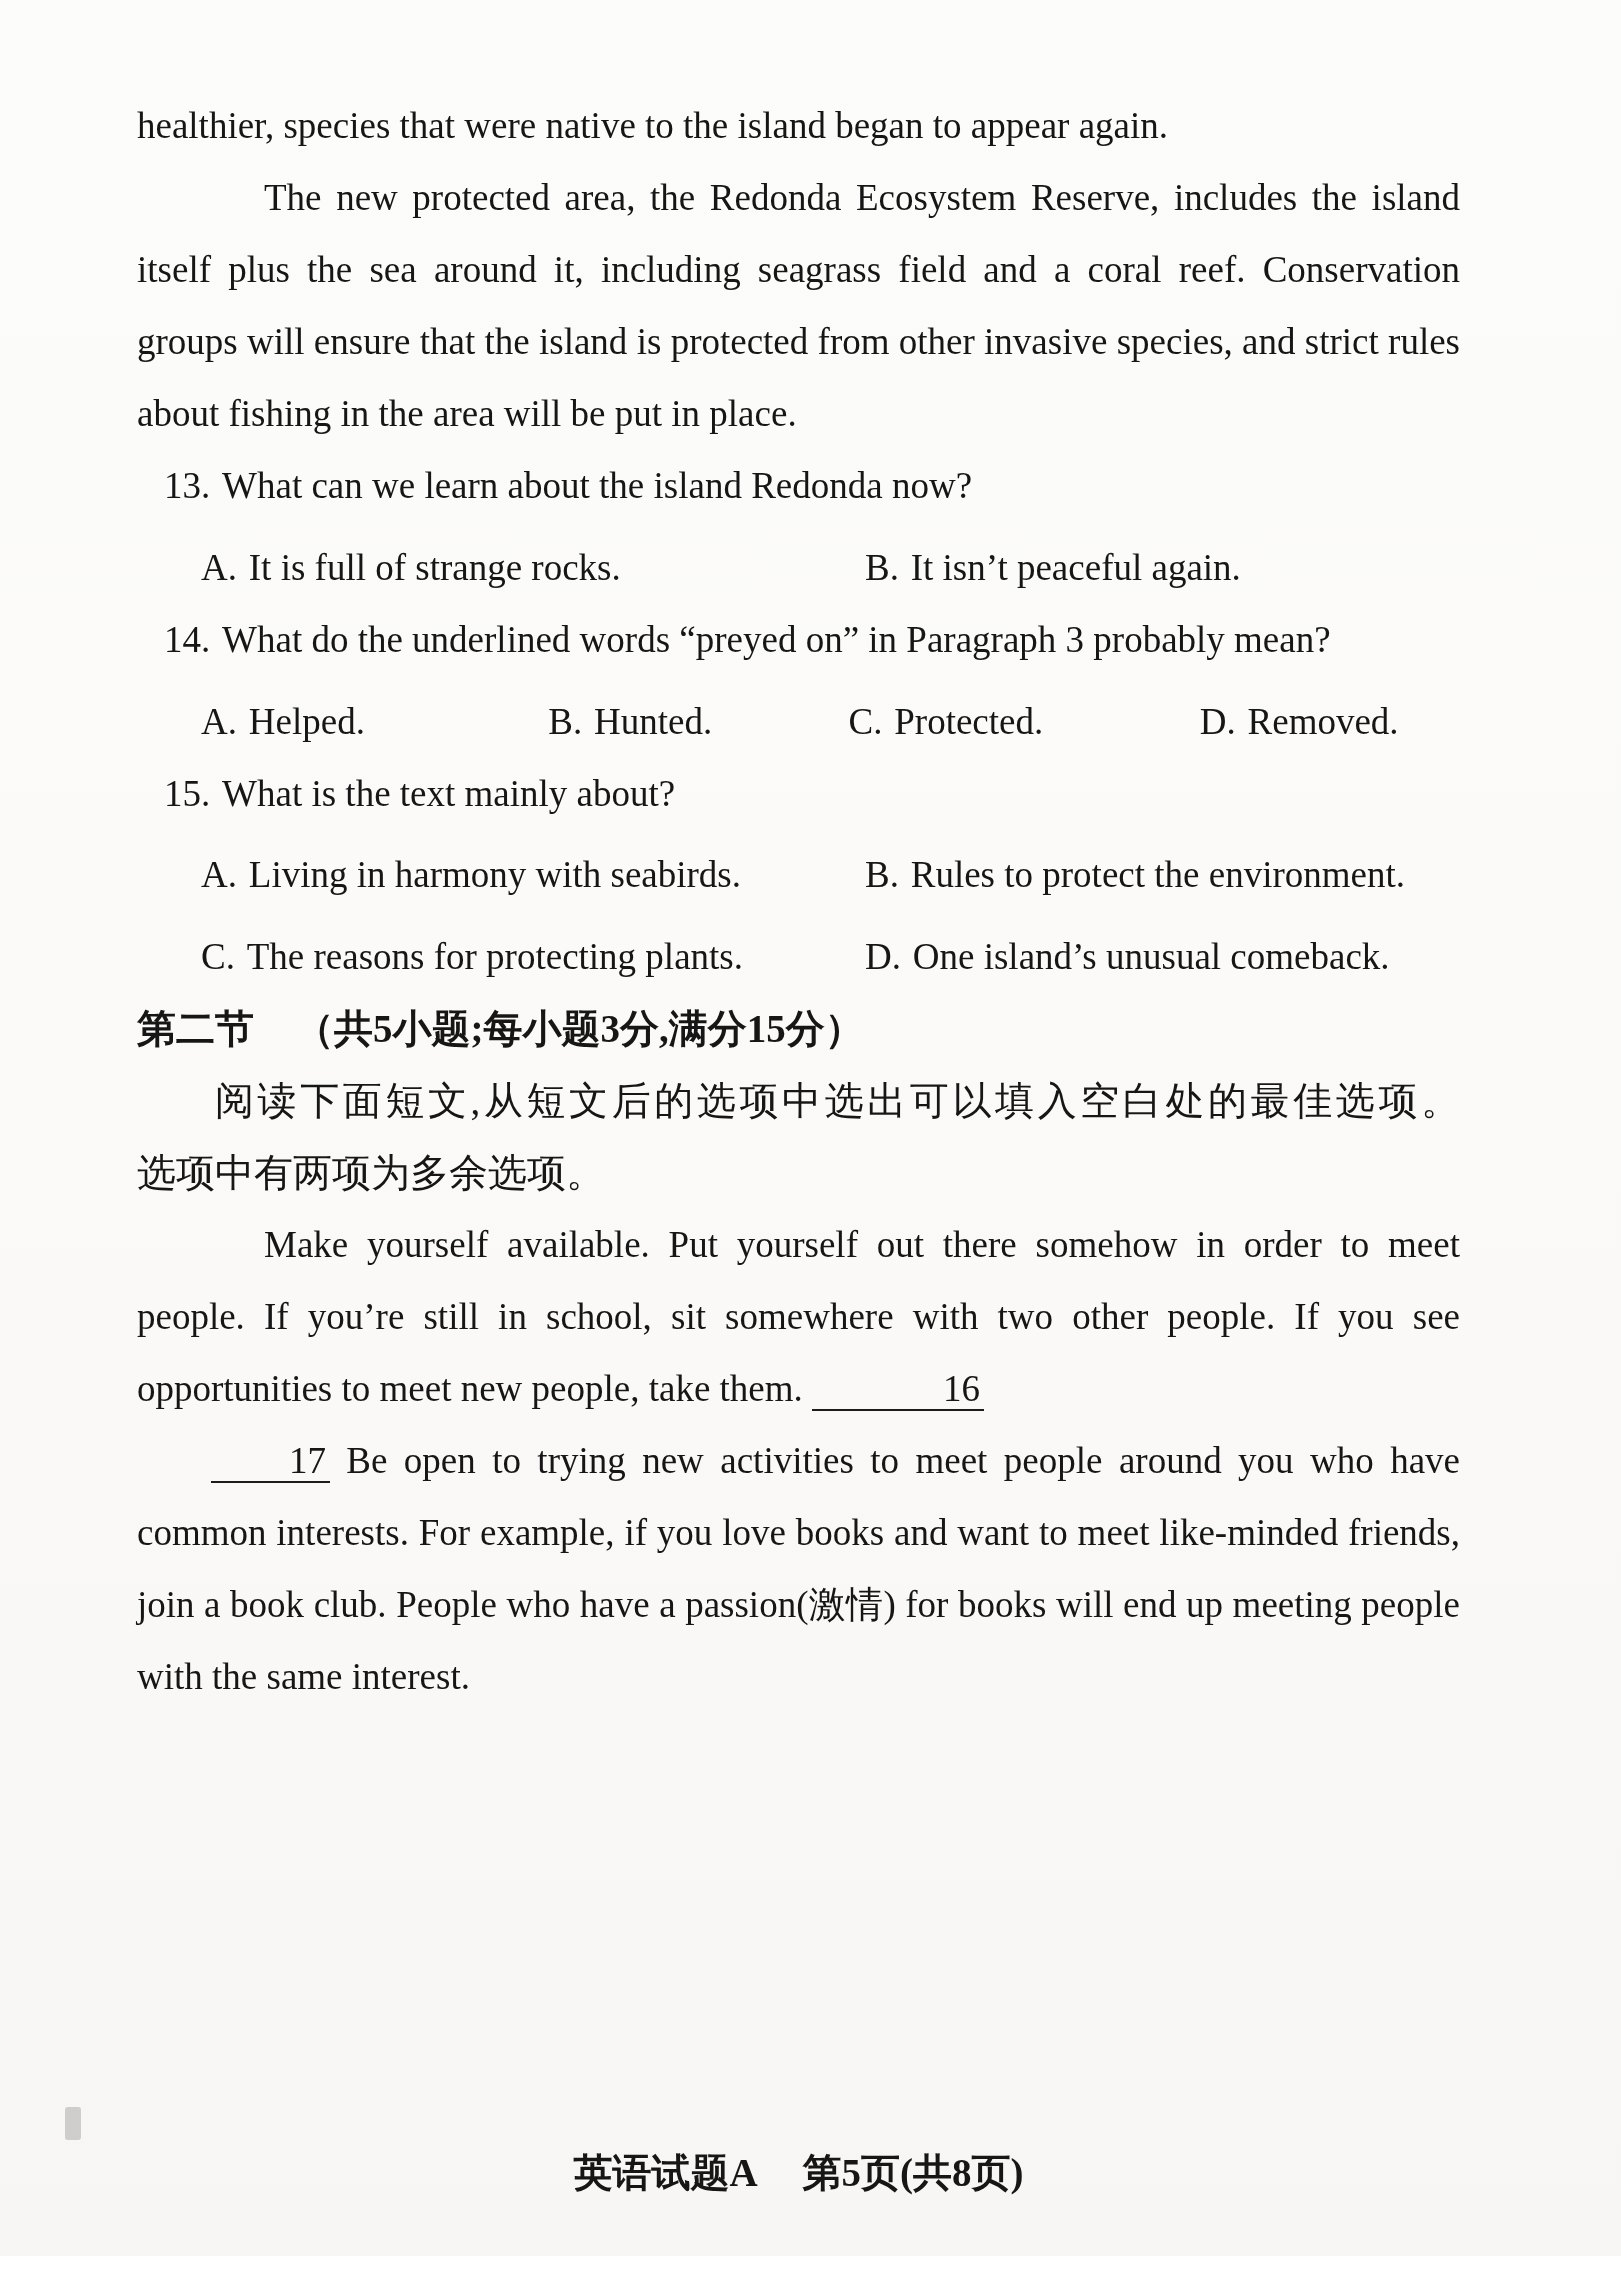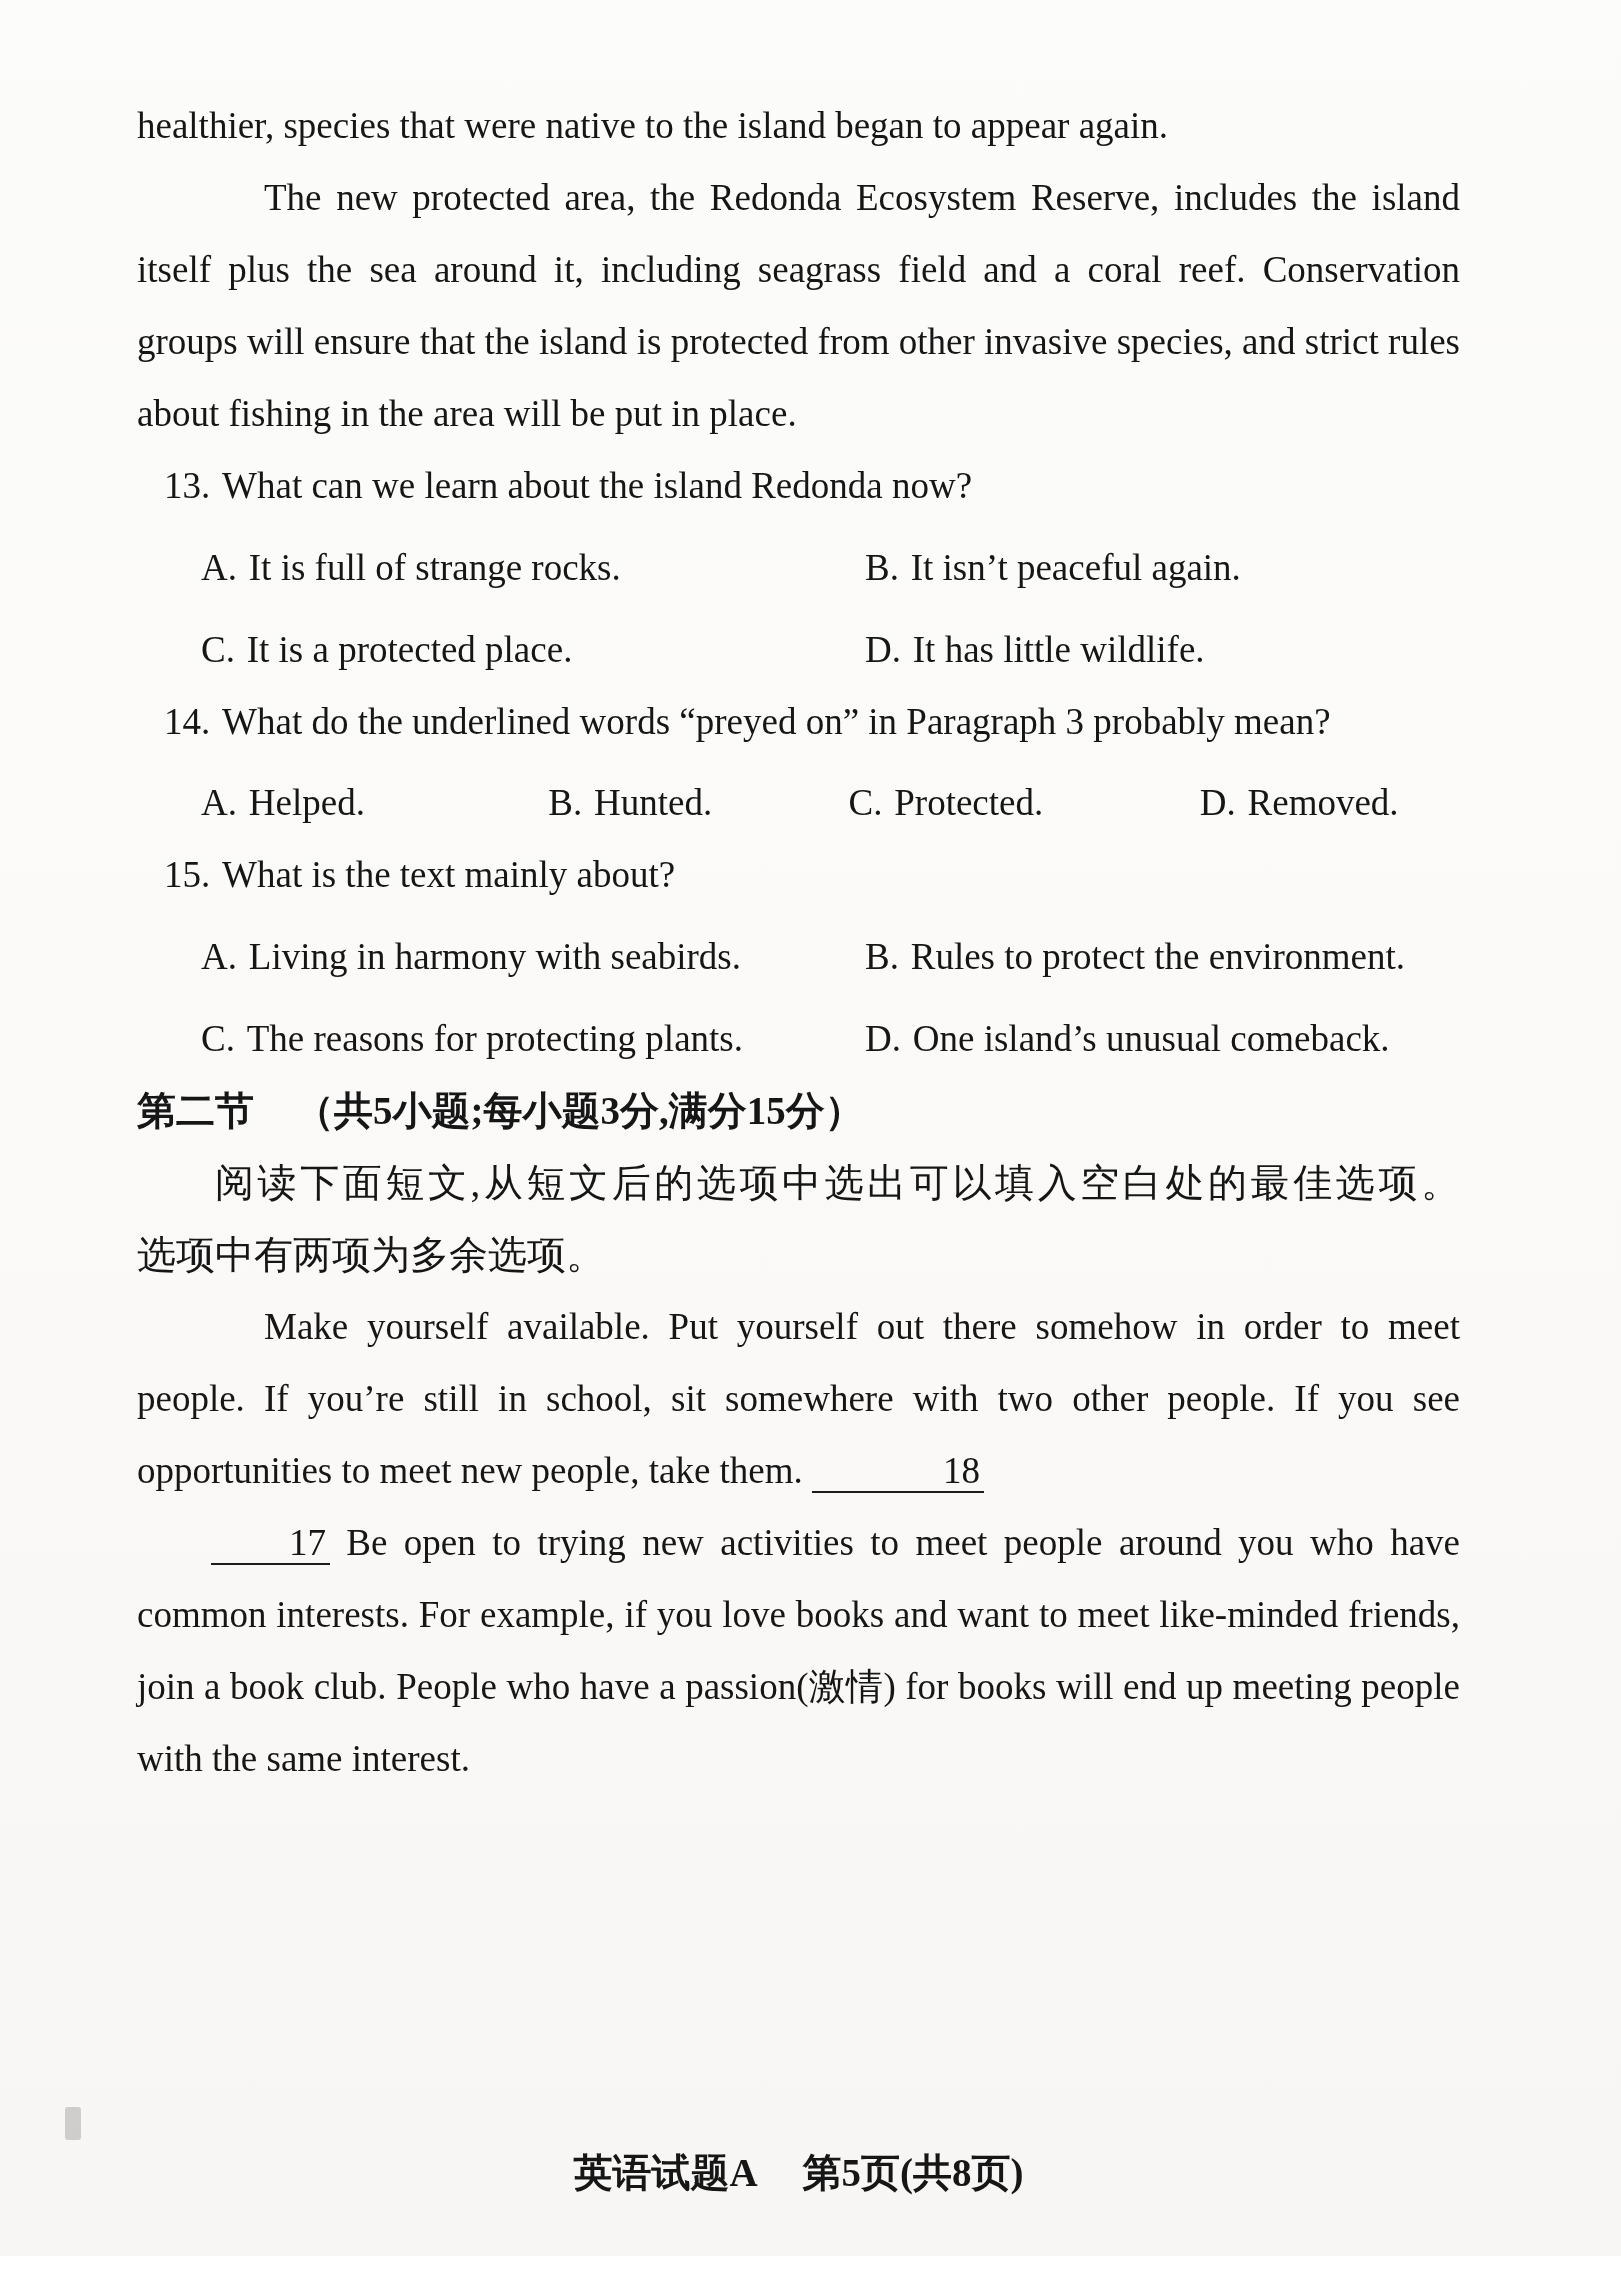--- a/index.html
+++ b/index.html
@@ -64,28 +64,20 @@
       <span class="qnum">13.</span><span>What can we learn about the island Redonda now?</span>
     </p>
     <div class="opt2">
       <span class="c1">
         <span class="optlabel">A.</span><span>It is full of strange rocks.</span>
       </span>
       <span class="c2">
         <span class="optlabel">B.</span><span>It isn’t peaceful again.</span>
       </span>
     </div>
-    <div class="opt2">
-      <span class="c1">
-        <span class="optlabel">C.</span><span>It is a protected place.</span>
-      </span>
-      <span class="c2">
-        <span class="optlabel">D.</span><span>It has little wildlife.</span>
-      </span>
-    </div>
 
     <p class="qline">
       <span class="qnum">14.</span><span>What do the underlined words “preyed on” in Paragraph 3 probably mean?</span>
     </p>
     <div class="opt4">
       <span class="w1">
         <span class="optlabel">A.</span><span>Helped.</span>
       </span>
       <span class="w2">
         <span class="optlabel">B.</span><span>Hunted.</span>
@@ -120,21 +112,21 @@
 
     <p class="zh sec-head">
       <span>第二节</span><span class="note">（共5小题;每小题3分,满分15分）</span>
     </p>
     <p class="zh instr1">阅读下面短文,从短文后的选项中选出可以填入空白处的最佳选项。</p>
     <p class="zh">选项中有两项为多余选项。</p>
 
 
     <p class="jp ind mt-para">
       <span>Make yourself available. Put yourself out there somehow in order to meet people. If you’re still in school, sit somewhere with two other people. If you see opportunities to meet new people, take them.</span>
-      <span class="blank">18</span>
+      <span class="blank">16</span>
     </p>
 
     <p class="jp mt-para" style="text-indent:74px">
       <span class="blank">17</span>
       <span>Be open to trying new activities to meet people around you who have common interests. For example, if you love books and want to meet like-minded friends, join a book club. People who have a passion(激情) for books will end up meeting people with the same interest.</span>
     </p>
 
   </div>
 
   <div class="footer">

